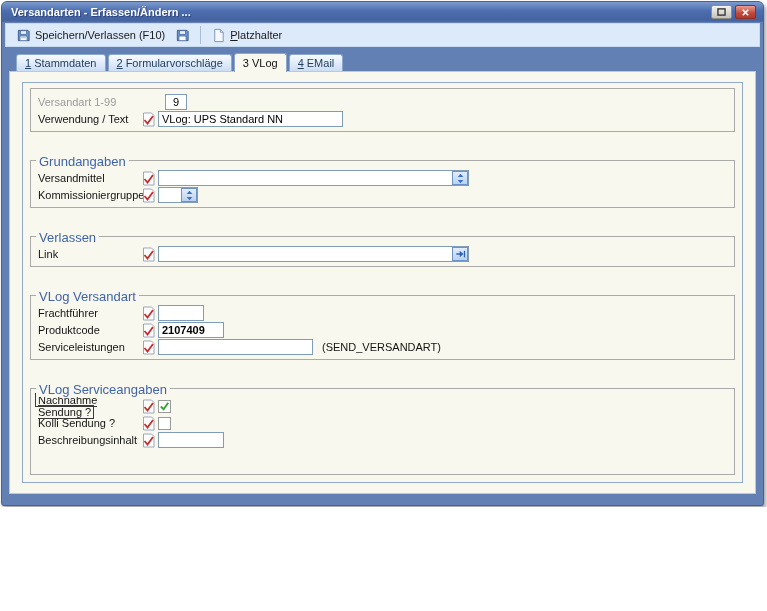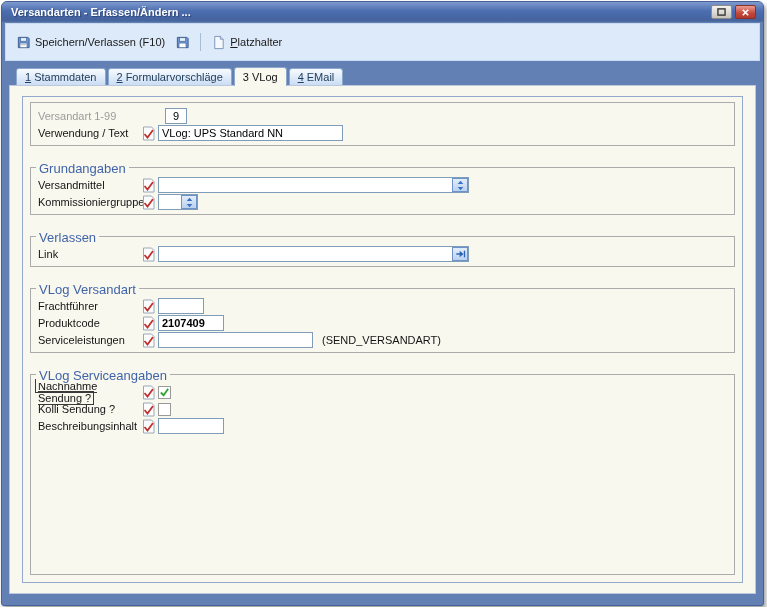--- a/index.html
+++ b/index.html
@@ -1,18 +1,18 @@
 <!DOCTYPE html>
 <html><head>
 <meta charset="utf-8">
 <style>
   * { margin:0; padding:0; box-sizing:border-box; }
   html,body { background:#fff; font-family:"Liberation Sans", sans-serif; }
   #window {
-    position:relative; width:763px; height:605px; margin:1px;
+    position:relative; width:763px; height:505px; margin:1px;
     background:#6380B4; border:1px solid #48609A;
     border-radius:6px 6px 3px 3px; overflow:hidden;
     box-shadow:2px 3px 4px rgba(80,80,80,.55);
     display:flex; flex-direction:column;
   }
   
   .titlebar {
     height:20px; flex:0 0 20px; display:flex; align-items:center;
     background:linear-gradient(#7E9BCE, #4C6DAF 45%, #44639F 90%, #50709F);
     padding:0 6px 0 9px; position:relative;
@@ -24,21 +24,21 @@
     font-size:9px; cursor:default;
   }
   .tb-btn.restore { background:linear-gradient(#F4F3F0,#C6C3BA); border:1px solid #8E8D86; }
   .tb-btn.close { background:linear-gradient(#EA9C92,#C2473A 60%,#B03A2E); border:1px solid #8C2F26; color:#fff; font-weight:bold; }
   
   .toolbar {
     flex:0 0 24px; margin:1px 3px 0 3px; background:#DDEAF9;
     border:1px solid #C9DBF1; display:flex; align-items:center; padding:0 5px;
   }
   .tool-btn {
-    display:flex; align-items:center; gap:4px; padding:17px 4px; height:20px;
+    display:flex; align-items:center; gap:4px; padding:1px 4px; height:20px;
     font-size:11px; color:#1a1a1a; border:1px solid transparent; border-radius:2px; cursor:default;
   }
   .tool-sep { width:1px; height:18px; background:#A9BDD6; margin:0 5px; }
   .accel { text-decoration:underline; }
   
   .tabstrip { flex:0 0 24px; display:flex; align-items:flex-end; padding-left:14px; }
   .tab {
     height:17px; display:flex; align-items:center; padding:0 8px; margin-right:2px;
     background:linear-gradient(#F7FBFF,#CBDDF4); border:1px solid #8CA8CC; border-bottom:none;
     border-radius:3px 3px 0 0; font-size:11px; color:#24405E; position:relative; z-index:0; cursor:default;
@@ -46,21 +46,21 @@
   .tab .num { margin-right:3px; }
   .tab.active {
     height:19px; background:#F9F8EF; z-index:3; margin-bottom:-1px; color:#111;
   }
   
   .panel {
     flex:1; margin:0 7px 11px 7px; background:#F9F8EF; border:1px solid #BCC8DD;
     position:relative; z-index:1; padding:10px 12px;
   }
   .frame { height:100%; border:1px solid #93A9CD; padding:5px 7px 7px 7px; display:flex; flex-direction:column; }
-  .section { border:1px solid #ABABAB; position:relative; margin-bottom:16px; padding:4px 6px 3px 7px; background:#F9F8EF; }
+  .section { border:1px solid #ABABAB; position:relative; margin-bottom:23px; padding:4px 6px 3px 7px; background:#F9F8EF; }
   .section.titled { margin-top:5px; padding-top:8px; }
   .section.fill { flex:1; margin-bottom:0; }
   .section-title { position:absolute; top:-7px; left:5px; background:#F9F8EF; padding:0 3px; font-size:13px; color:#4064A8; }
   .row { display:flex; align-items:center; height:16px; margin:1px 0; }
   .lbl { width:103px; flex:0 0 103px; font-size:11px; color:#141414; }
   .lbl.disabled { color:#9B9B9B; }
   .focus-rect { border:1px solid #3a3a3a; padding:0 2px; margin-left:-3px; }
   .chk-doc { width:15px; height:15px; flex:0 0 15px; margin-right:2px; cursor:default; }
   .spacer { width:24px; flex:0 0 24px; }
   input.txt {

